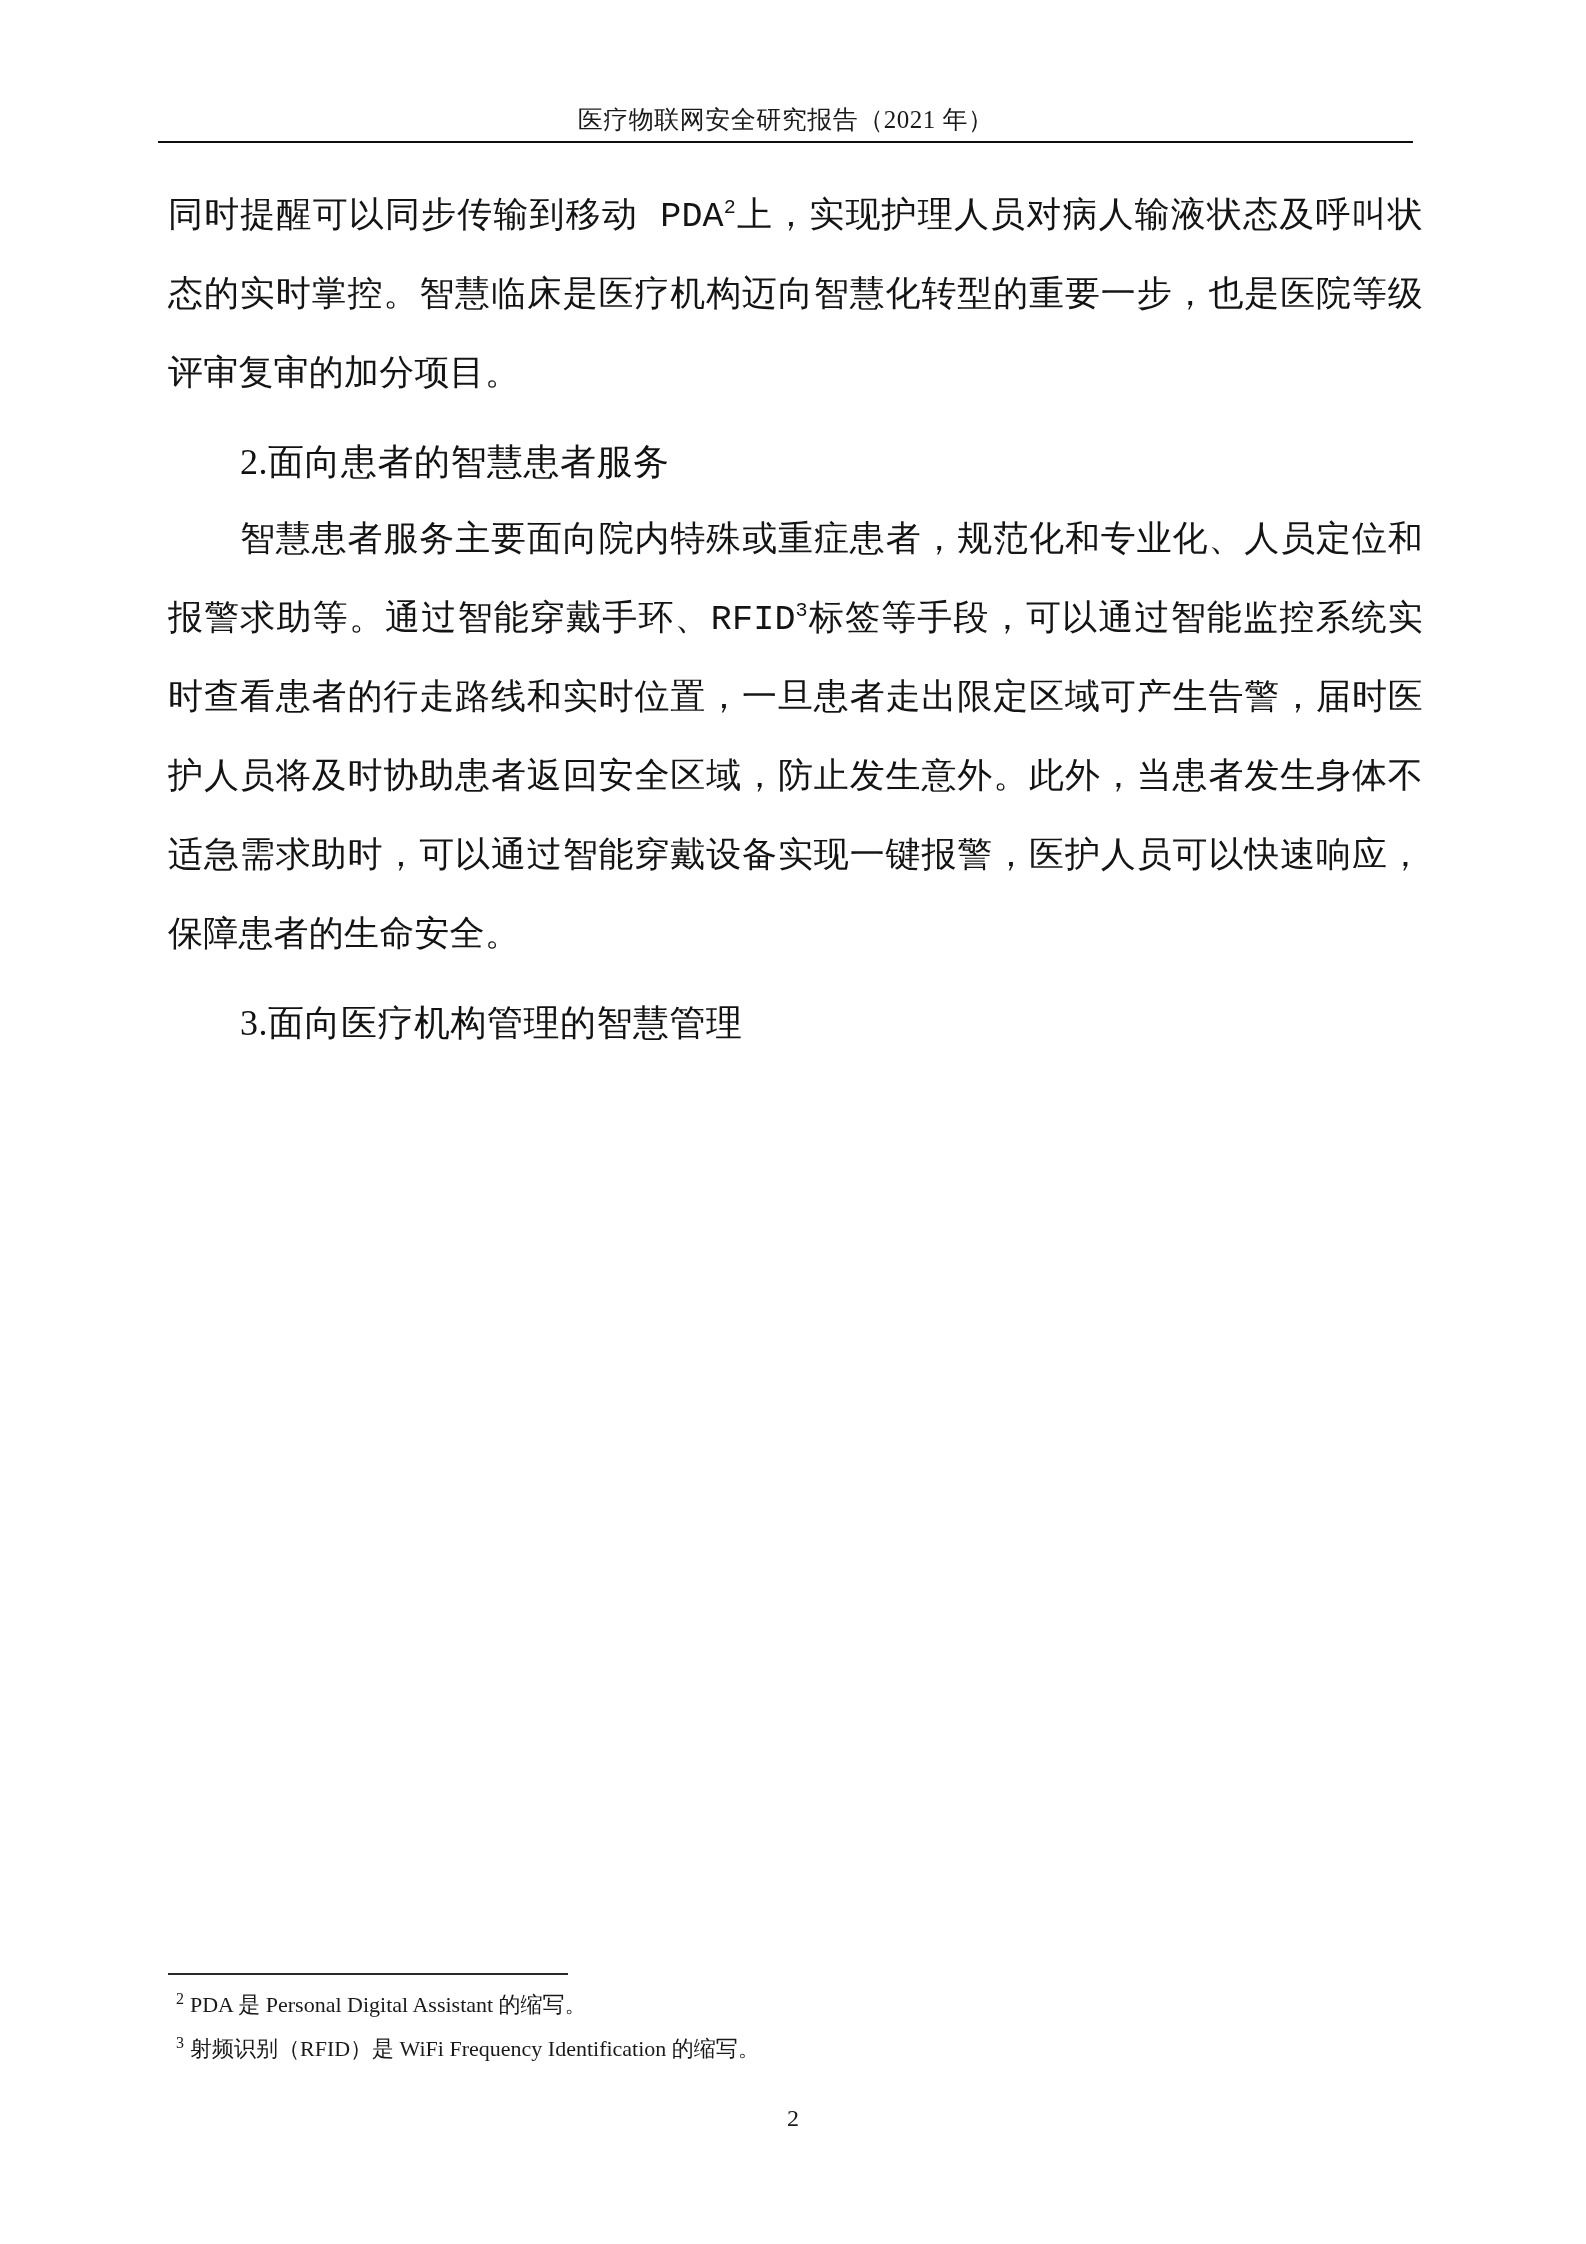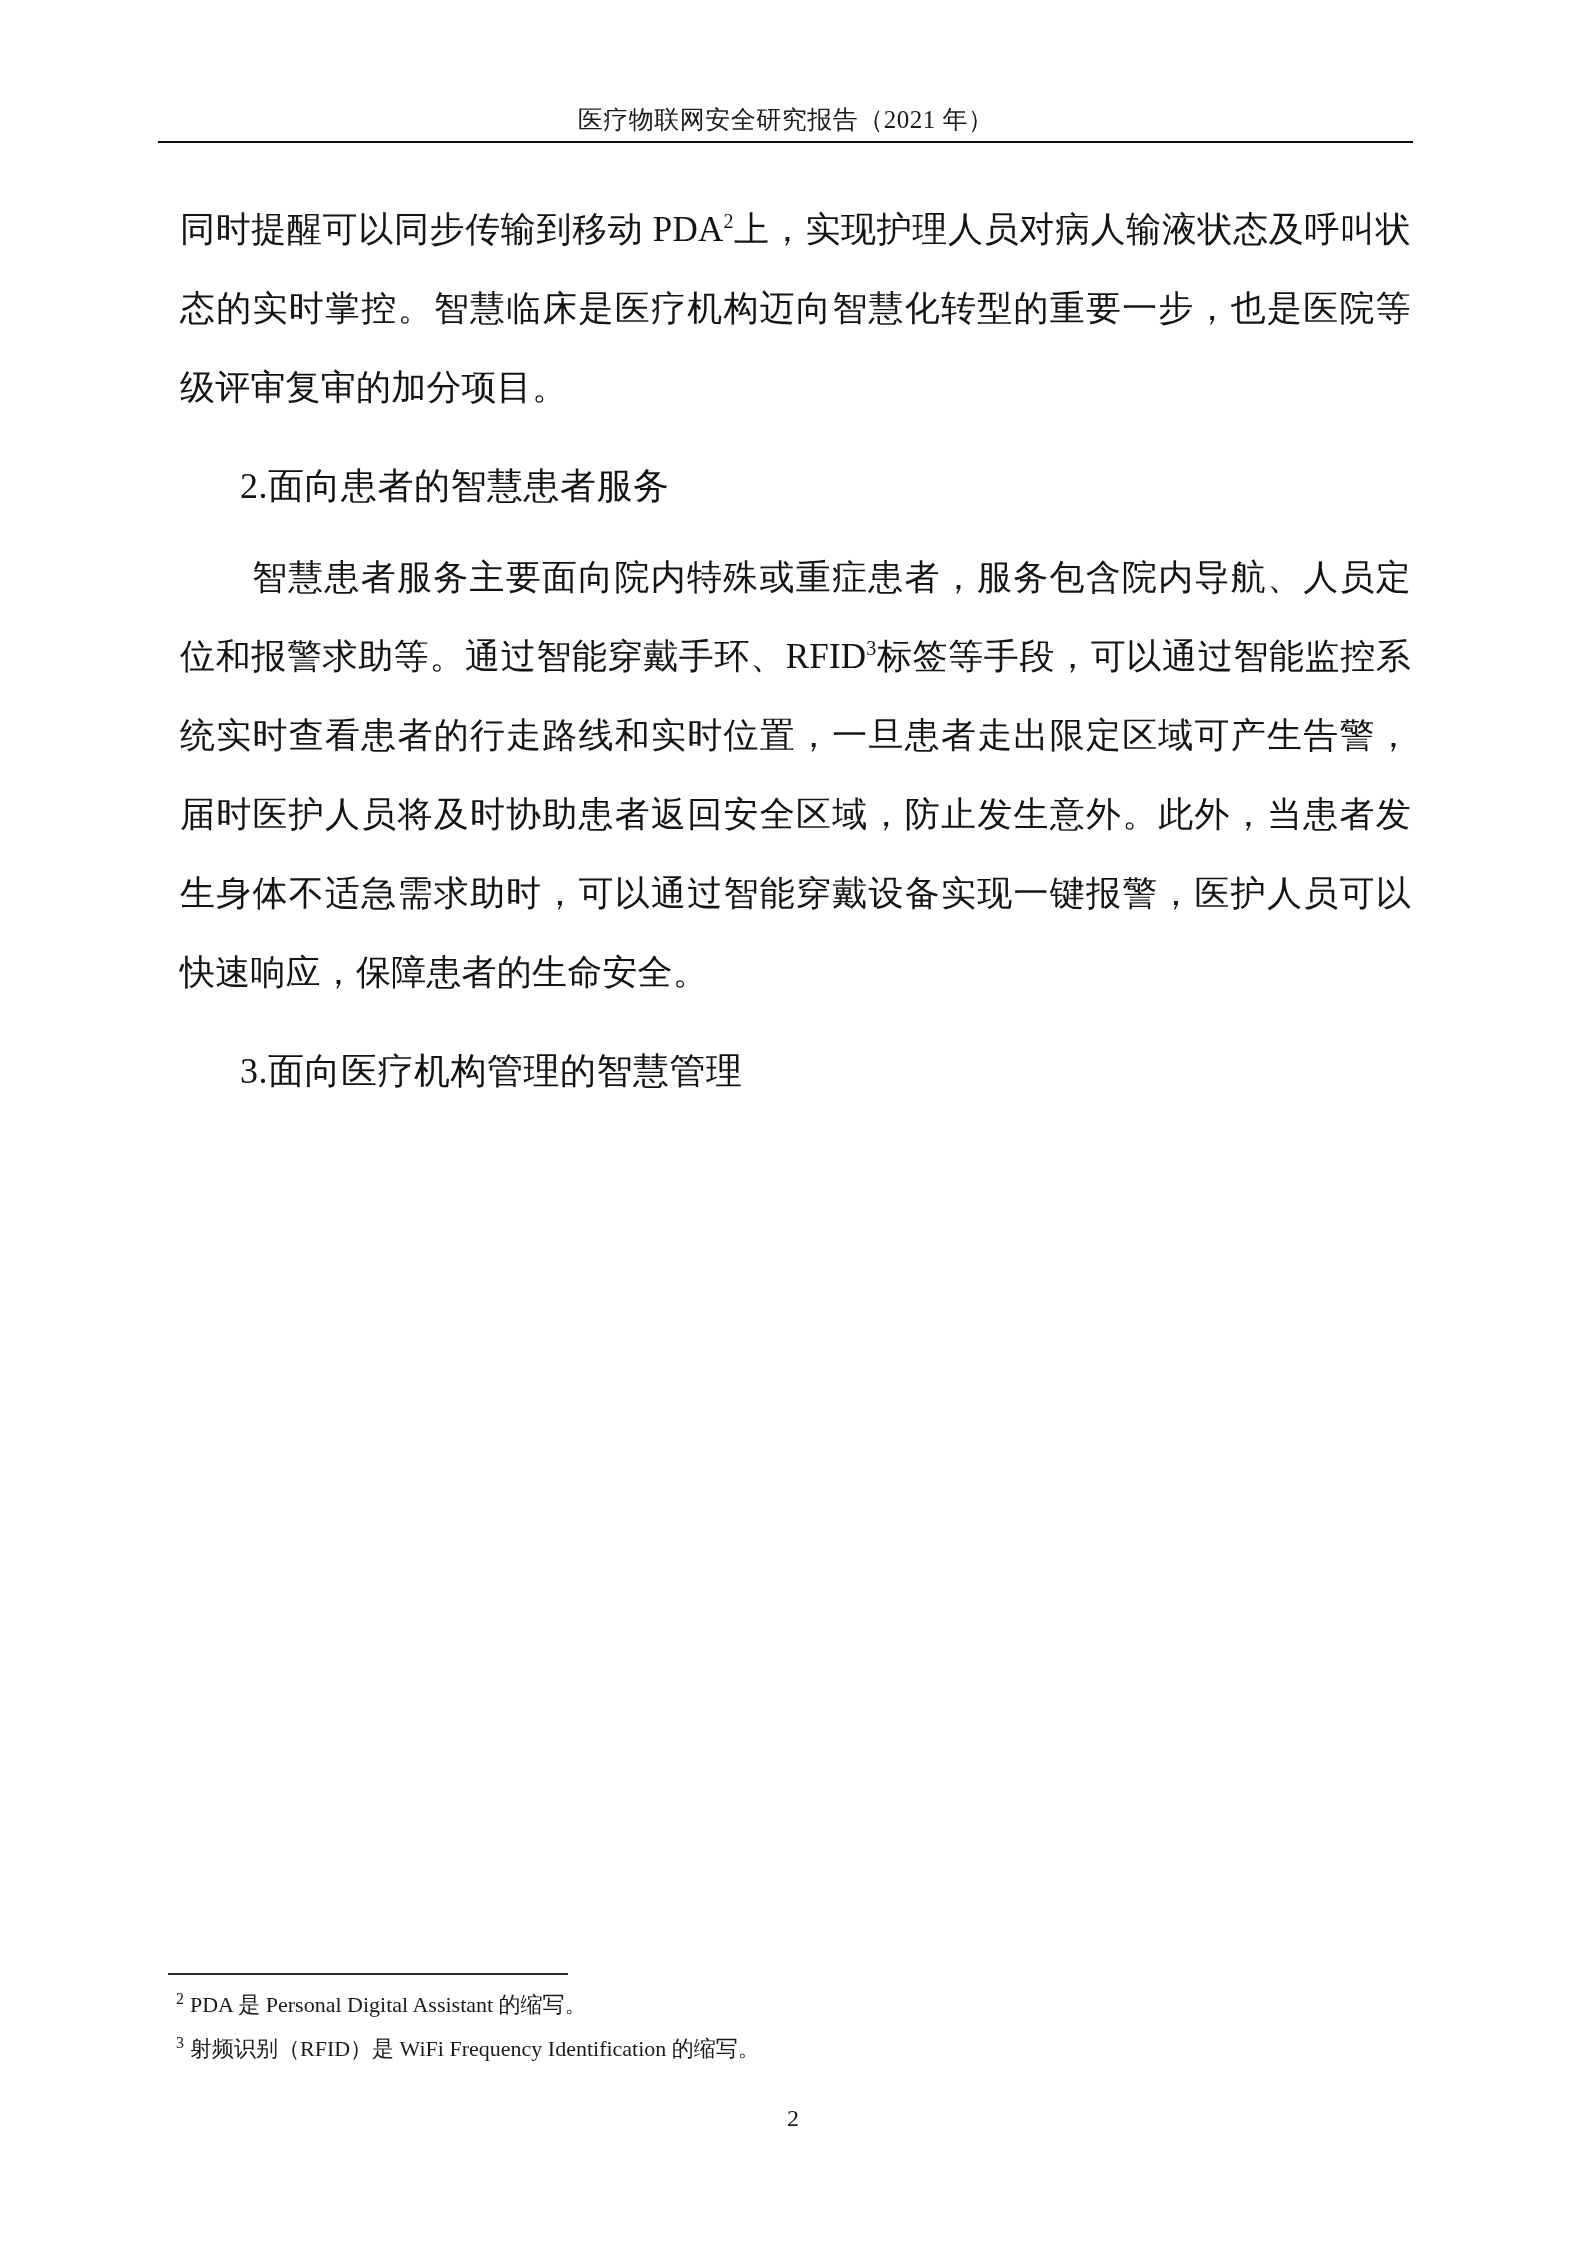--- a/index.html
+++ b/index.html
@@ -48,23 +48,23 @@
     left: 168px;
     top: 178px;
     width: 1255px;
   }
   .para {
     font-size: 35px;
     line-height: 79px;
     text-align: justify;
     text-justify: inter-ideograph;
     letter-spacing: 0.2px;
-    margin: 12px;
+    margin: 0;
     color: #141414;
-    font-family: Liberation Serif, serif;
+    font-family: Liberation Mono, monospace;
   }
   .para.indent {
     text-indent: 72px;
   }
   .para sup {
     font-size: 20px;
     vertical-align: super;
     line-height: 0;
   }
 
@@ -130,21 +130,21 @@
   </div>
 
   <div class="body-area">
 
     <p class="para"><span>同时提醒可以同步传输到移动 PDA</span><sup>2</sup><span>上，实现护理人员对病人输液状态及呼叫状态的实时掌控。智慧临床是医疗机构迈向智慧化转型的重要一步，也是医院等级评审复审的加分项目。</span></p>
 
     <div class="spacer-xs"></div>
 
     <h2 class="section-heading">2.面向患者的智慧患者服务</h2>
 
-    <p class="para indent"><span>智慧患者服务主要面向院内特殊或重症患者，服务包含院内导航、人员定位和报警求助等。通过智能穿戴手环、RFID</span><sup>3</sup><span>标签等手段，可以通过智能监控系统实时查看患者的行走路线和实时位置，一旦患者走出限定区域可产生告警，届时医护人员将及时协助患者返回安全区域，防止发生意外。此外，当患者发生身体不适急需求助时，可以通过智能穿戴设备实现一键报警，医护人员可以快速响应，保障患者的生命安全。</span></p>
+    <p class="para indent"><span>智慧患者服务主要面向院内特殊或重症患者，规范化和专业化、人员定位和报警求助等。通过智能穿戴手环、RFID</span><sup>3</sup><span>标签等手段，可以通过智能监控系统实时查看患者的行走路线和实时位置，一旦患者走出限定区域可产生告警，届时医护人员将及时协助患者返回安全区域，防止发生意外。此外，当患者发生身体不适急需求助时，可以通过智能穿戴设备实现一键报警，医护人员可以快速响应，保障患者的生命安全。</span></p>
 
     <div class="spacer-xs"></div>
 
     <h2 class="section-heading">3.面向医疗机构管理的智慧管理</h2>
 
   </div>
 
   <div class="footnote-area">
     <div class="footnote-rule"></div>
 

